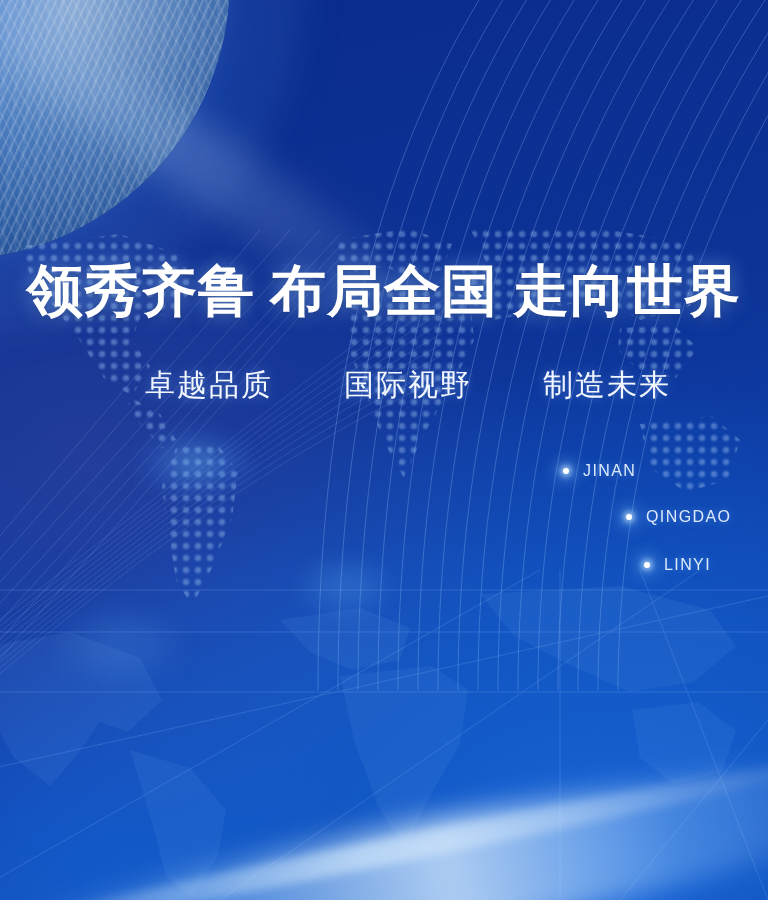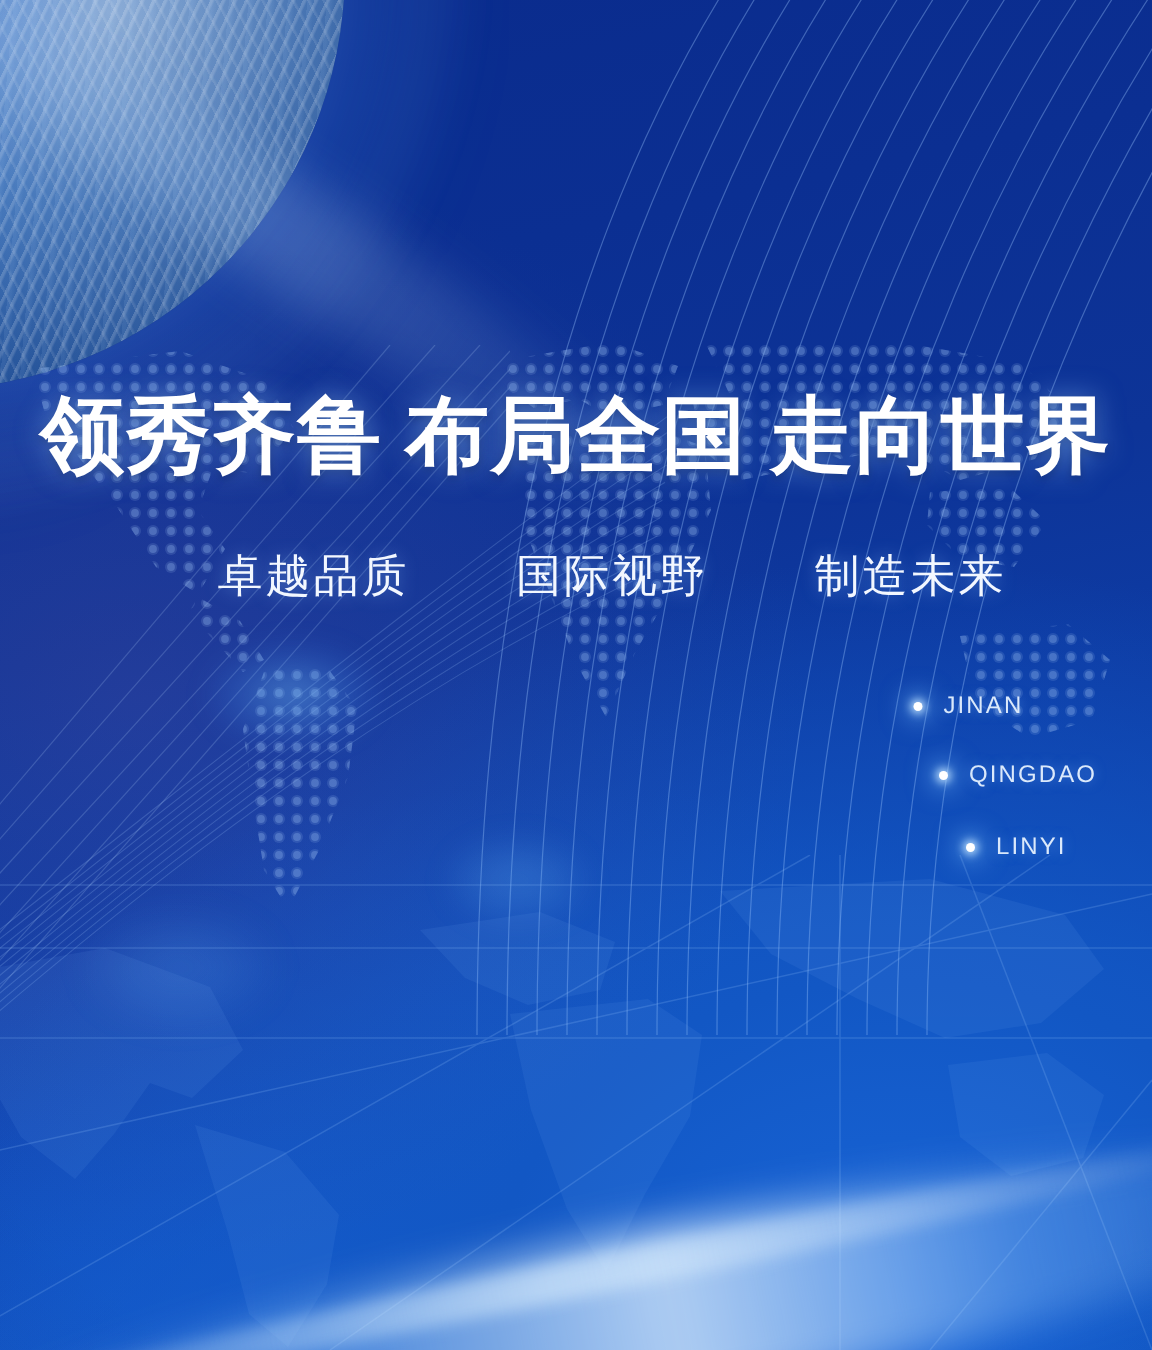--- a/index.html
+++ b/index.html
@@ -202,21 +202,21 @@
   .city .name {
     margin-left:14px;
     font-family:"Liberation Sans", sans-serif;
     font-weight:normal;
     font-size:16px;
     letter-spacing:1.4px;
     color:#dbe9fb;
     text-shadow:0 0 8px rgba(120,180,255,0.55);
     white-space:nowrap;
   }
-  #city-jinan   { left:563px; top:462px;margin-left:46px; }
+  #city-jinan   { left:563px; top:462px; }
   #city-qingdao { left:610px; top:508px;margin-left:16px; }
   #city-linyi   { left:605px; top:556px;padding-left:39px; }
 
   
   .vignette {
     position:absolute; inset:0;
     pointer-events:none;
     background:
       radial-gradient(ellipse 130% 120% at 50% 45%, rgba(0,0,0,0) 52%, rgba(2,16,60,0.22) 100%);
   }

